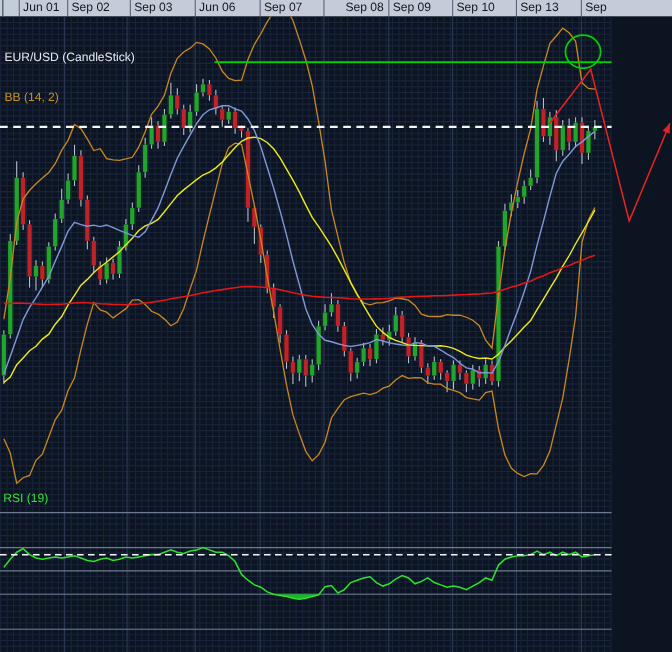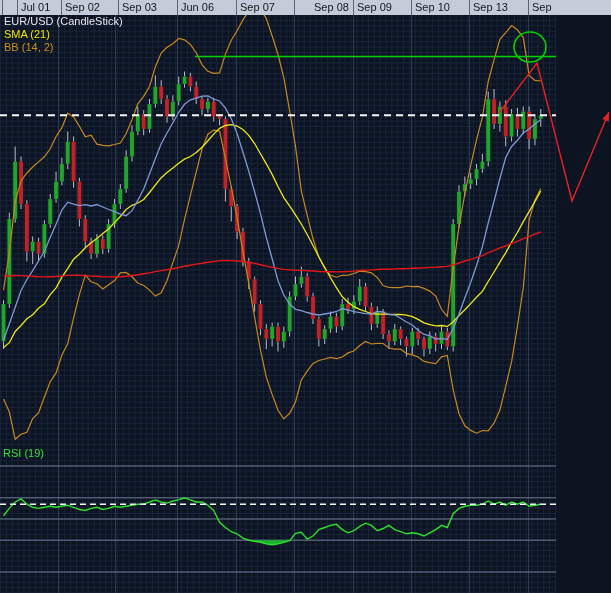--- a/index.html
+++ b/index.html
@@ -23,21 +23,21 @@
   .lgitem{font-size:11px;line-height:13px;white-space:nowrap;}
   #rsilabel{position:absolute;left:3px;top:447px;font-size:11px;z-index:6;}
   svg{position:absolute;left:0;top:0;z-index:5;pointer-events:none;}
 </style>
 </head>
 <body>
 
 <div id="root">
   <div id="topbar">
       <div class="tick" style="left: 17px;"></div>
-      <div class="daylabel" style="left: 21px;">Jul 01</div>
+      <div class="daylabel" style="left: 21px;">Jun 01</div>
       <div class="tick" style="left: 61px;"></div>
       <div class="daylabel" style="left: 65px;">Sep 02</div>
       <div class="tick" style="left: 118px;"></div>
       <div class="daylabel" style="left: 122px;">Sep 03</div>
       <div class="tick" style="left: 177px;"></div>
       <div class="daylabel" style="left: 181px;">Jun 06</div>
       <div class="tick" style="left: 236px;"></div>
       <div class="daylabel" style="left: 240px; text-align: right;">Sep 07</div>
       <div class="tick" style="left: 294px;"></div>
       <div class="daylabel" style="left: 314px;">Sep 08</div>
@@ -64,23 +64,22 @@
       </div>
       <div class="axlabel" style="top: 451px;">100.00</div>
       <div class="axlabel" style="top: 504px;">50.00</div>
       <div class="axlabel" style="top: 557px;">0.00</div>
       <div class="axcell" style="top: 489.287px;">
         <span>63.88</span>
       </div>
     </div>
   <div id="separator"></div>
   <div id="legend">
-      <div class="lgitem" style="color: rgb(228, 231, 238);">EUR/USD (CandleStick)</div>
-      <div class="lgitem" style="color: rgb(240, 228, 0);">SMA (21)</div>
-      <div class="lgitem" style="color: rgb(200, 144, 30);">BB (14, 2)</div>
+      <div class="lgitem" style="color: rgb(228, 231, 238); margin-top: 31px;">EUR/USD (CandleStick)</div>
+      <div class="lgitem" style="color: rgb(200, 144, 30); margin-top: 24px;">BB (14, 2)</div>
     </div>
   <div id="rsilabel" style="color: rgb(53, 224, 53);">RSI (19)</div>
   <svg id="plot" width="611" height="593">
       <rect x="0" y="15" width="611" height="578" fill="#0c1422"></rect>
       <defs>
         <clipPath id="chartclip">
           <rect x="0" y="15" width="556.5" height="578"></rect>
         </clipPath>
       </defs>
       <g clip-path="url(#chartclip)">

